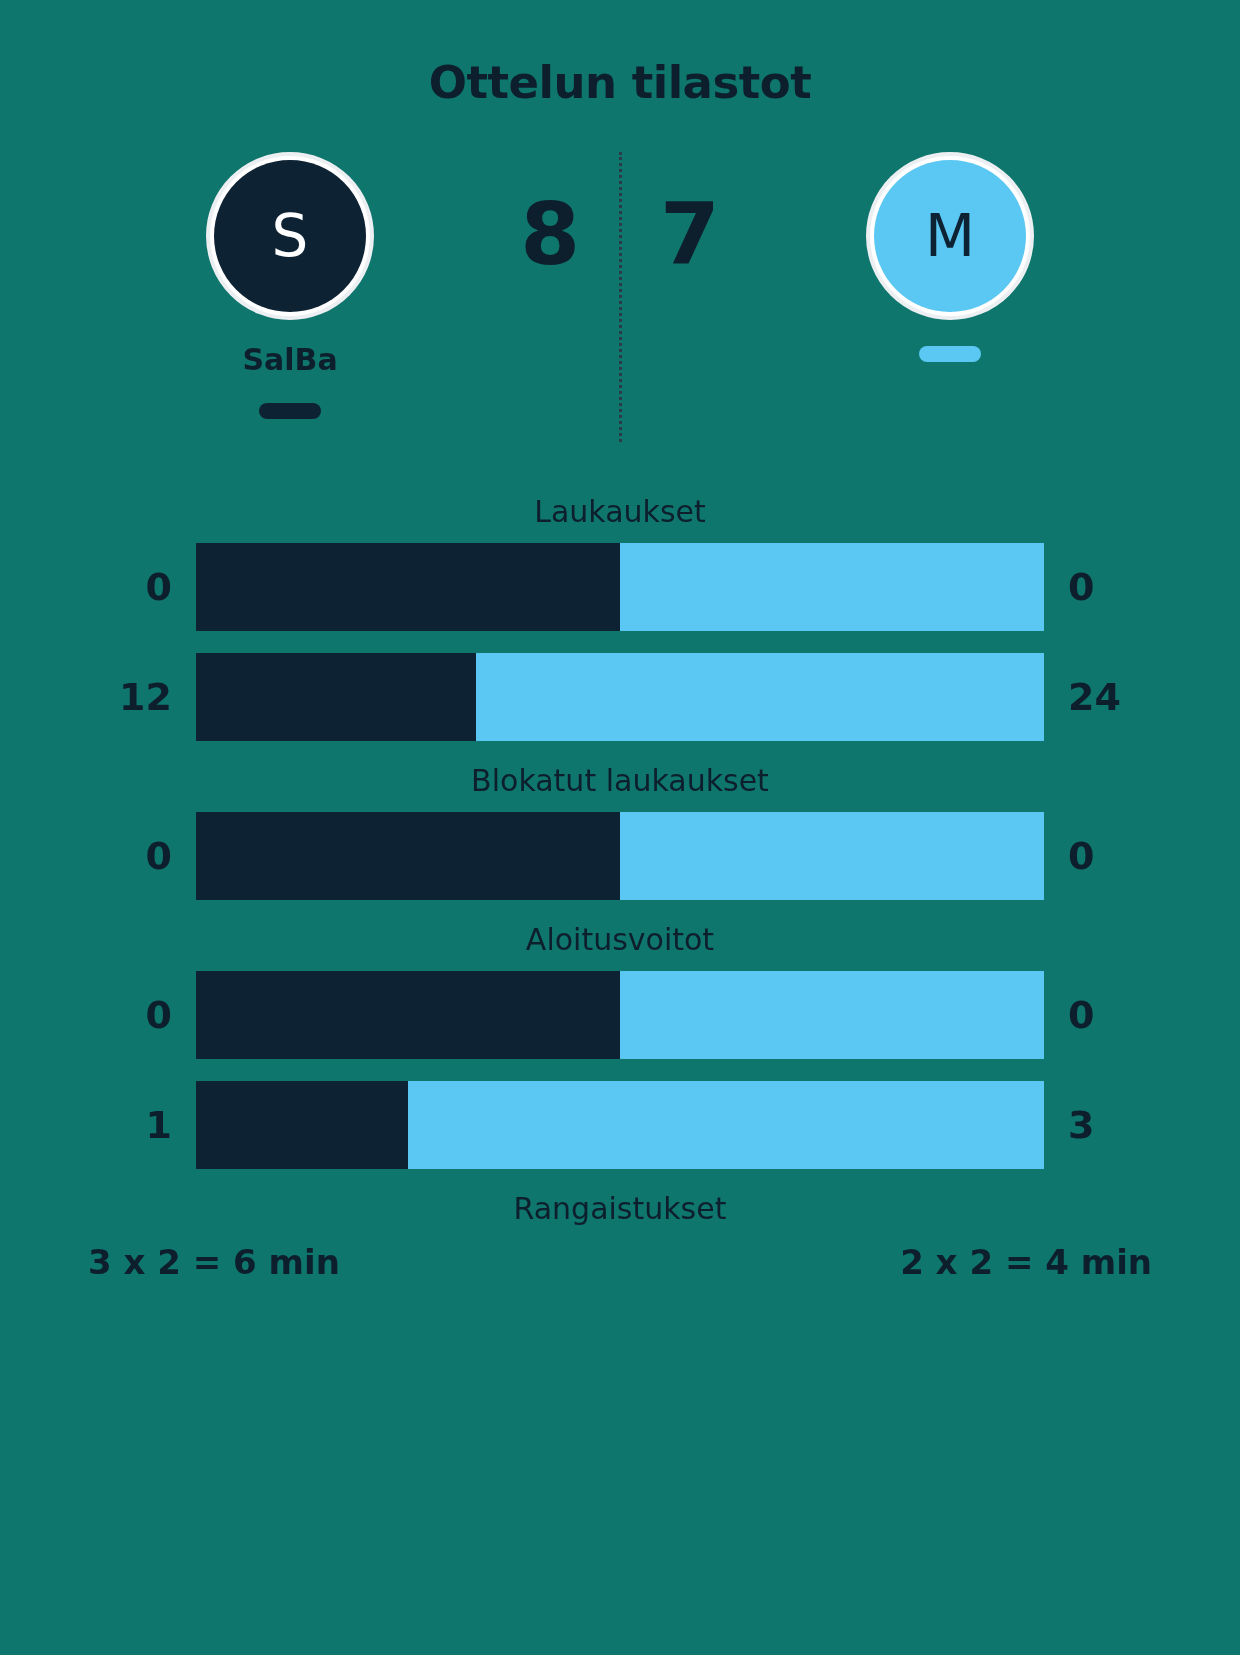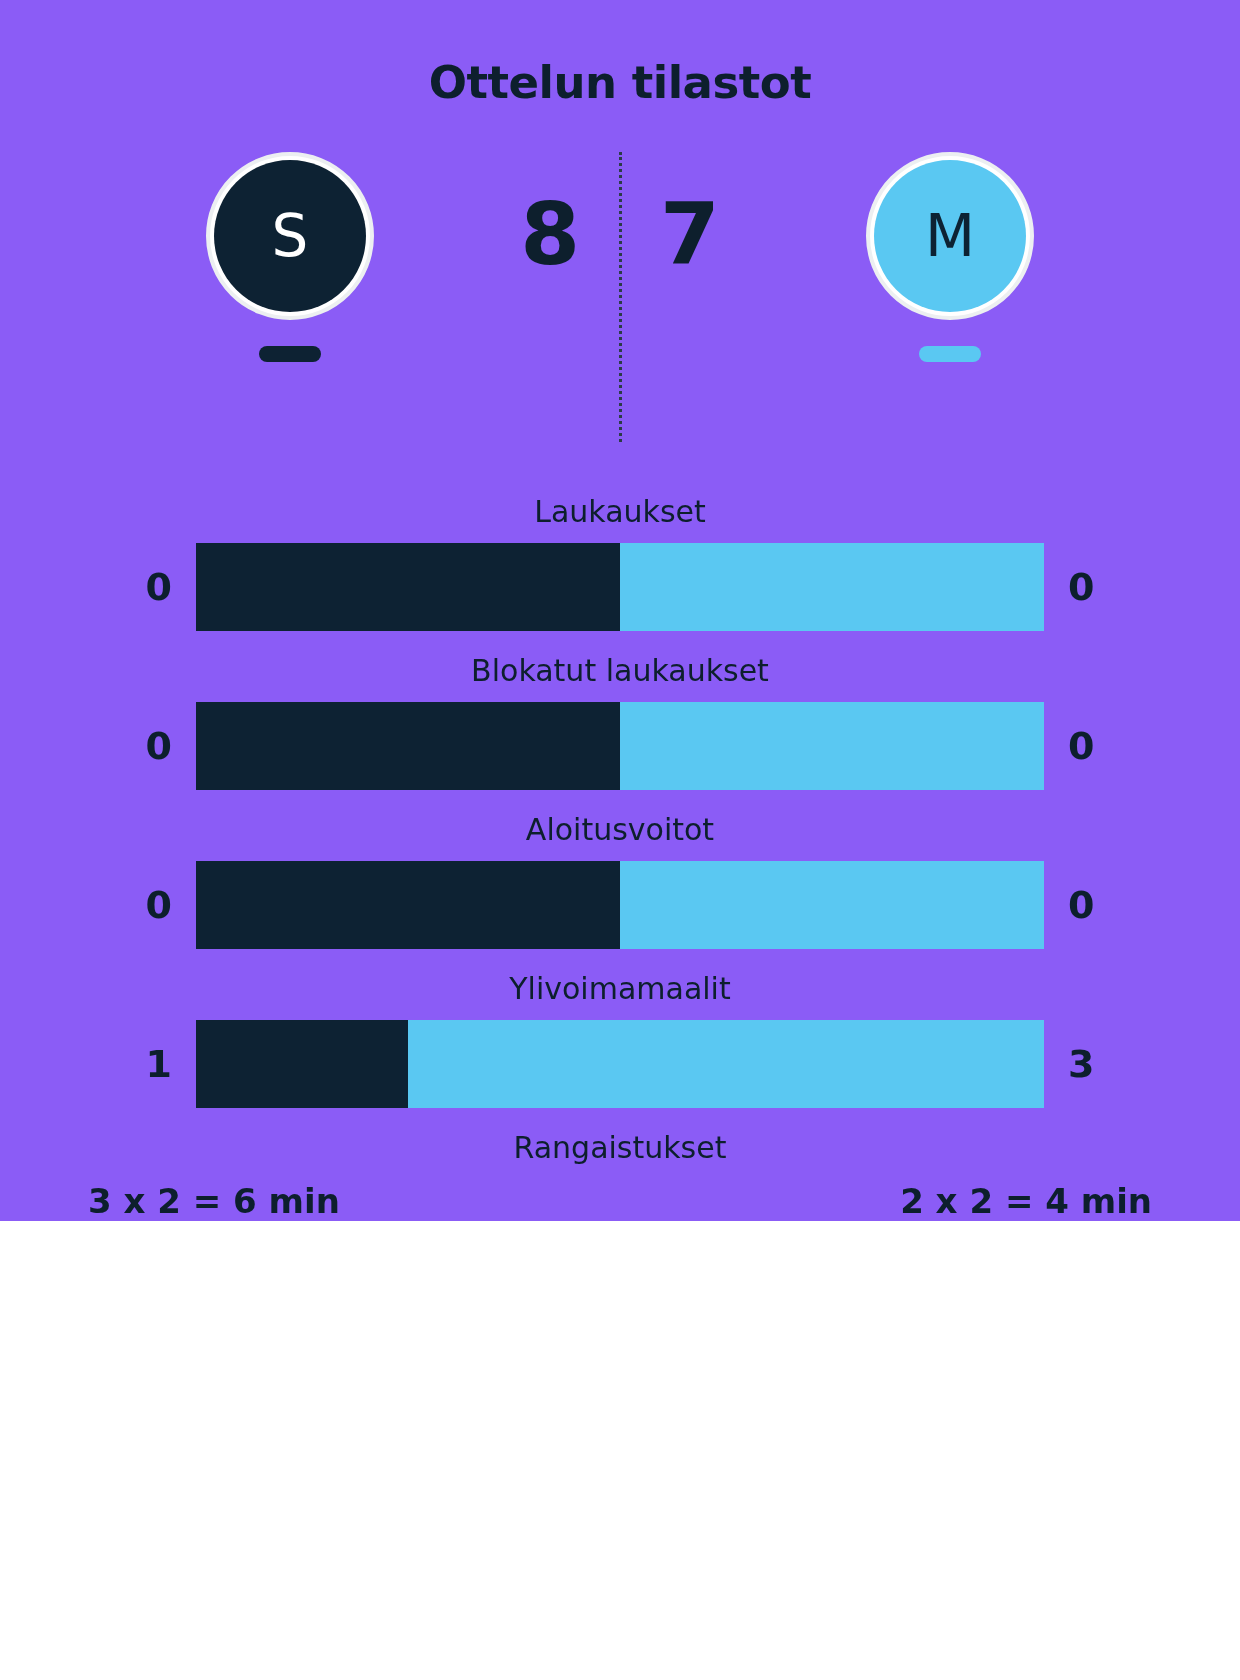--- a/index.html
+++ b/index.html
@@ -7,22 +7,22 @@
     margin: 0;
     padding: 0;
     width: 1240px;
     height: 1680px;
     background: #ffffff;
     font-family: "DejaVu Sans", sans-serif;
   }
   .page {
     position: relative;
     width: 1240px;
-    height: 1221px;
-    background: #8b5cf6;
+    height: 1655px;
+    background: #0f766e;
   }
 
   
   .title {
     text-align: center;
     font-size: 45px;
     font-weight: bold;
     color: #0d1f2d;
     letter-spacing: -0.5px;
     padding-top: 58px;
@@ -170,20 +170,21 @@
 
   <div class="title">Ottelun tilastot</div>
 
   <div class="scoreboard">
     <div class="divider"></div>
 
     <div class="team home">
       <div class="badge-wrap">
         <div class="badge home">S</div>
       </div>
+      <div class="team-name">SalBa</div>
       <div class="team-dash home"></div>
     </div>
 
     <div class="score home">8</div>
     <div class="score away">7</div>
 
     <div class="team away">
       <div class="badge-wrap">
         <div class="badge away">M</div>
       </div>
@@ -199,20 +200,28 @@
         <div class="stat-val left">0</div>
         <div class="bar">
           <div class="seg-home" style="width: 50%;"></div>
           <div class="seg-away" style="width: 50%;"></div>
         </div>
         <div class="stat-val right">0</div>
       </div>
     </div>
 
     <div class="stat">
+      <div class="stat-row">
+        <div class="stat-val left">12</div>
+        <div class="bar">
+          <div class="seg-home" style="width: 33%;"></div>
+          <div class="seg-away" style="width: 67%;"></div>
+        </div>
+        <div class="stat-val right">24</div>
+      </div>
     </div>
 
     <div class="stat">
       <div class="stat-label">Blokatut laukaukset</div>
       <div class="stat-row">
         <div class="stat-val left">0</div>
         <div class="bar">
           <div class="seg-home" style="width: 50%;"></div>
           <div class="seg-away" style="width: 50%;"></div>
         </div>
@@ -226,21 +235,20 @@
         <div class="stat-val left">0</div>
         <div class="bar">
           <div class="seg-home" style="width: 50%;"></div>
           <div class="seg-away" style="width: 50%;"></div>
         </div>
         <div class="stat-val right">0</div>
       </div>
     </div>
 
     <div class="stat">
-      <div class="stat-label">Ylivoimamaalit</div>
       <div class="stat-row">
         <div class="stat-val left">1</div>
         <div class="bar">
           <div class="seg-home" style="width: 25%;"></div>
           <div class="seg-away" style="width: 75%;"></div>
         </div>
         <div class="stat-val right">3</div>
       </div>
     </div>
 

